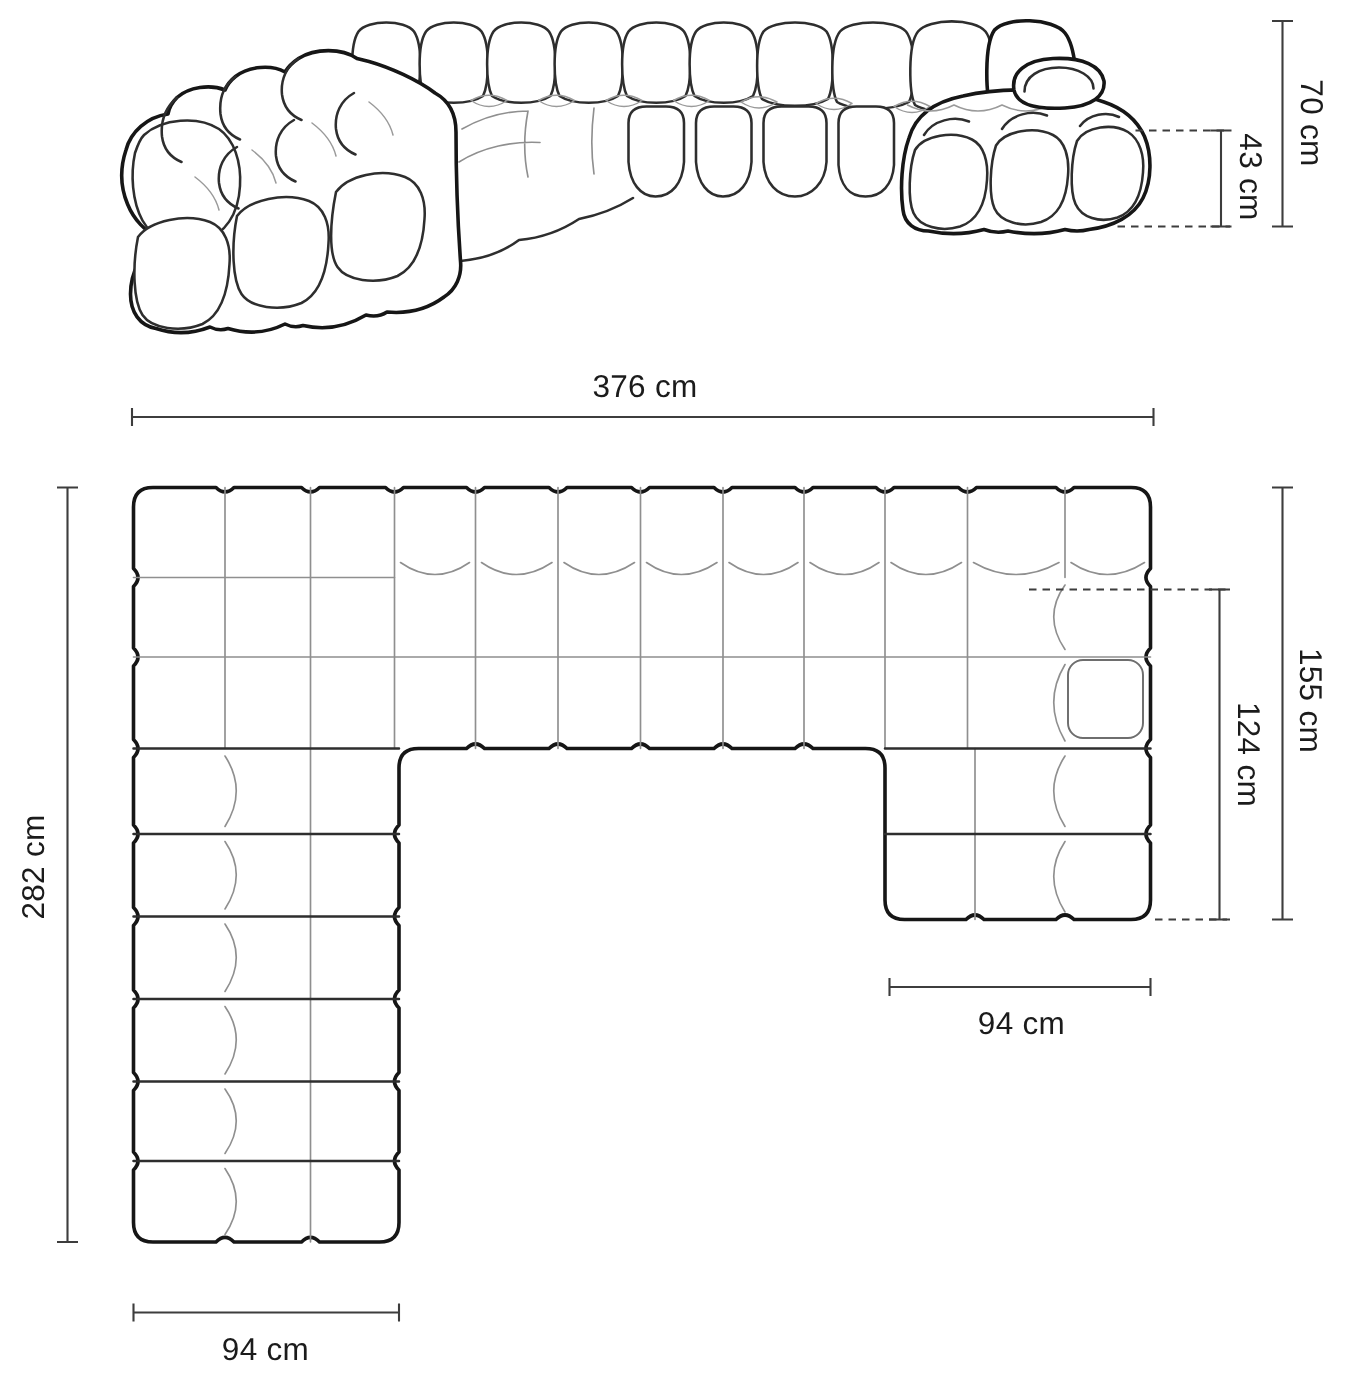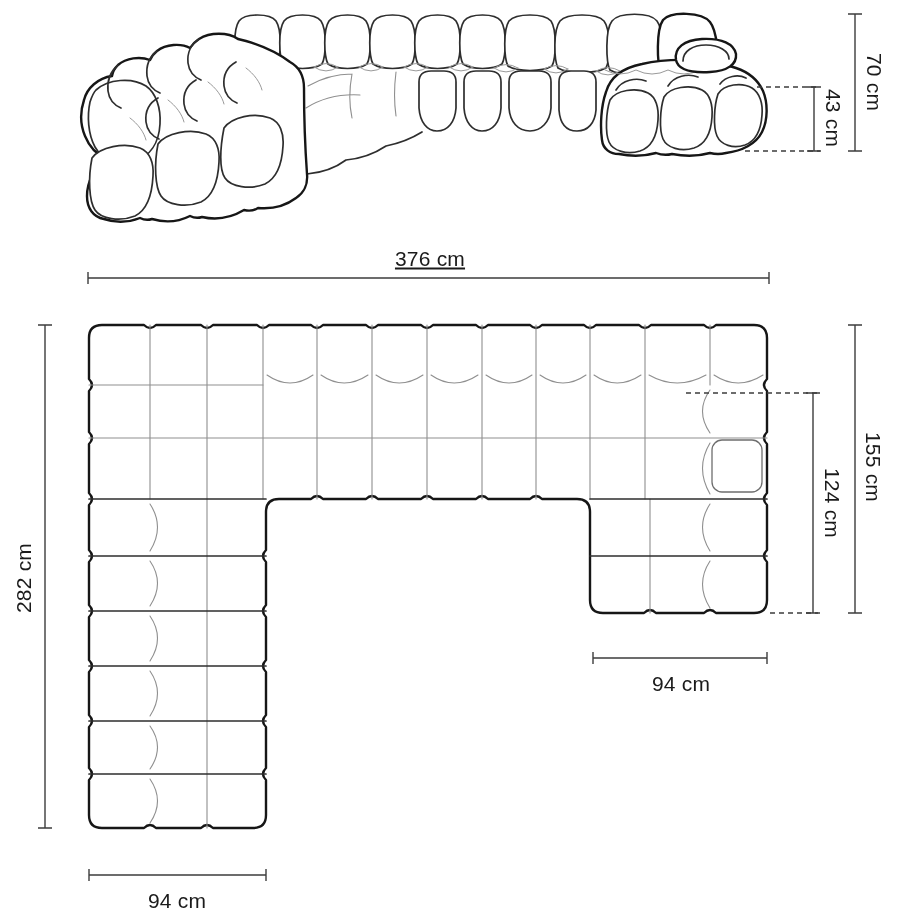--- a/index.html
+++ b/index.html
@@ -153,20 +153,20 @@
       <path class="dash" d="M686,393 H818 M770,613 H818"></path>
       <path class="dim" d="M813,393 V613 M806,393 H820 M806,613 H820"></path>
       <path class="dim" d="M593,658 H767 M593,652 V664 M767,652 V664"></path>
       <path class="dim" d="M89,875 H266 M89,869 V881 M266,869 V881"></path>
     </g>
   </g>
 </svg>
 
 <div class="dim-label rot90" style="left:874px;top:82px;">70 cm</div>
 <div class="dim-label rot90" style="left:833px;top:118px;">43 cm</div>
-<div class="dim-label hor" style="left:430px;top:258px;text-decoration:underline;">376 cm</div>
+<div class="dim-label hor" style="left:430px;top:258px;">376 cm</div>
 <div class="dim-label rotm90" style="left:23px;top:578px;">282 cm</div>
 <div class="dim-label rot90" style="left:873px;top:467px;">155 cm</div>
 <div class="dim-label rot90" style="left:832px;top:503px;">124 cm</div>
 <div class="dim-label hor" style="left:681px;top:683px;">94 cm</div>
 <div class="dim-label hor" style="left:177px;top:900px;">94 cm</div>
 
 </div>
 
 </body></html>

